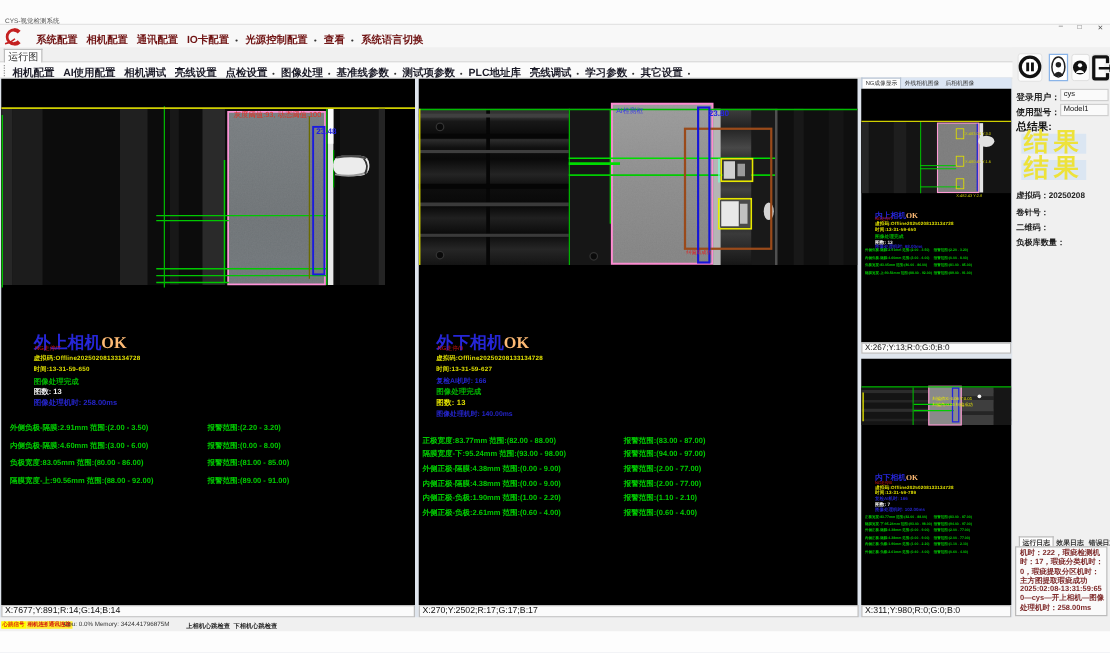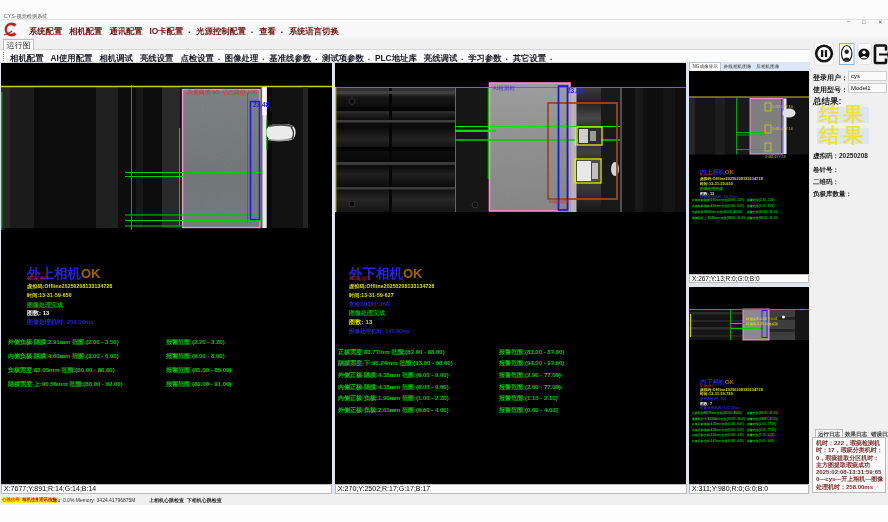--- a/index.html
+++ b/index.html
@@ -5,21 +5,21 @@
 #app{position:relative;width:888px;height:522px;background:#f2f2f2;overflow:hidden}
 .ab{position:absolute}
 .it{font-weight:bold}
 .yl{color:#e0e000;font-weight:bold;letter-spacing:.2px}
 .gn{color:#00b400;font-weight:bold}
 .wt{color:#ececec;font-weight:bold}
 .bl{color:#2424c8;font-weight:bold}
 .rowg{color:#00cc00;font-size:6px;white-space:nowrap;font-weight:bold}
 .rowg2{color:#00cc00;font-size:2.8px;white-space:nowrap;font-weight:bold}
 .hl1{font-weight:bold;color:#2626d8;white-space:nowrap}
-.ok1{font-weight:bold;color:#a16207;font-family:Liberation Sans, sans-serif}
+.ok1{font-weight:bold;color:#fdba74;font-family:Liberation Serif, serif}
 svg{display:block}
 </style></head><body>
 <div id="app">
 
 <div class="ab" style="left:0;top:0;width:888px;height:20px;background:#fcfcfc;border-bottom:1px solid #e4e4e4"></div>
 <div class="ab" style="left:4px;top:13px;font-size:5.2px;color:#555">CYS-视觉检测系统</div>
 <div class="ab" style="left:847px;top:18px;font-size:6px;color:#555;z-index:6">–</div>
 <div class="ab" style="left:862px;top:18.5px;font-size:5.5px;color:#555;z-index:6">□</div>
 <div class="ab" style="left:878px;top:18.5px;font-size:5.5px;color:#555;z-index:6">✕</div>
 <div class="ab" style="left:0;top:20px;width:888px;height:18px;background:#f8f8f8"></div>

